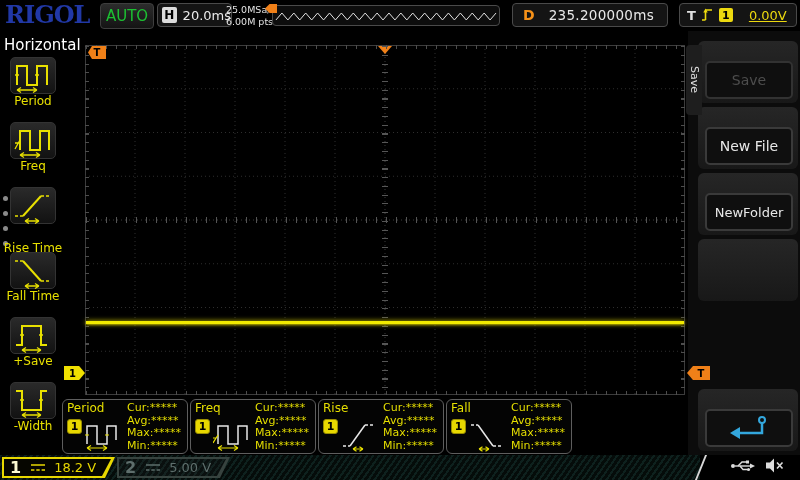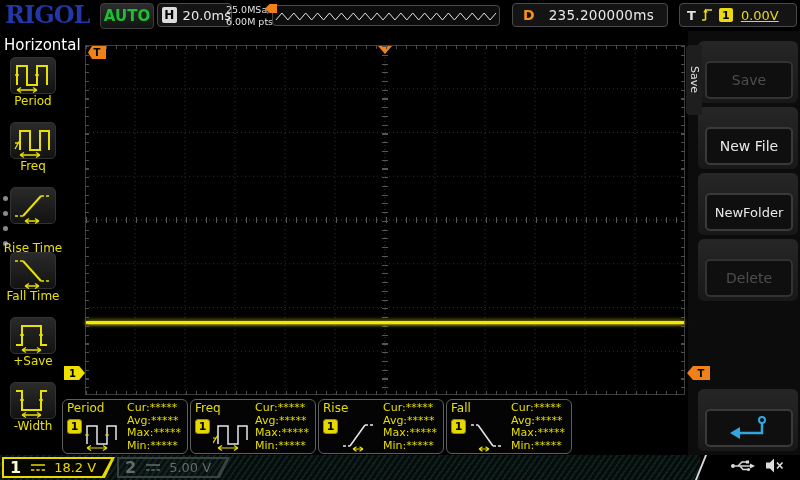--- a/index.html
+++ b/index.html
@@ -5,40 +5,40 @@
   html,body{margin:0;padding:0;background:#000;}
   #screen{position:relative;width:800px;height:480px;background:#000;overflow:hidden;
           font-family:"DejaVu Sans","Liberation Sans",sans-serif;-webkit-font-smoothing:none;}
 
   
   .topbar{position:absolute;left:0;top:0;width:764px;height:31px;background:#000;}
   .logo{position:absolute;left:5px;top:0px;font-family:"DejaVu Serif","Liberation Serif",serif;
         font-weight:bold;font-size:24px;letter-spacing:-1px;color:#2138a6;}
   .auto-btn{position:absolute;left:100px;top:3px;width:52px;height:24px;border-radius:4px;
         background:linear-gradient(#2c2c2c,#141414);border:1px solid #3e3e3e;
-        color:#1cc132;font-weight:bold;font-size:15px;display:flex;align-items:center;justify-content:center;}
+        color:#1cc132;font-weight:normal;font-size:15px;display:flex;align-items:center;justify-content:center;}
   .tb-box{position:absolute;top:3px;height:24px;background:#141414;border:1px solid #4a4a4a;
         border-radius:4px;display:flex;align-items:center;box-sizing:border-box;}
   .h-box{left:157px;width:75px;}
   .h-badge{width:16px;height:16px;margin-left:4px;background:#dcdcdc;color:#000;border-radius:2px;
         font-weight:bold;font-size:12px;display:flex;align-items:center;justify-content:center;}
   .h-val{color:#eaeaea;font-size:13px;margin-left:6px;}
   .acq{position:absolute;left:226px;top:4px;color:#e3e3e3;font-size:9.5px;line-height:11.5px;white-space:nowrap;}
   .preview{left:272px;width:228px;top:5px;height:21px;background:#0d0d0d;}
   .pv-marker{position:absolute;left:265px;top:4px;width:12px;height:9px;background:#f08018;
         clip-path:polygon(38% 0,100% 0,100% 100%,38% 100%,0 50%);z-index:3;}
   .d-box{left:512px;width:156px;}
   .d-label{color:#f59118;font-weight:bold;font-size:14px;margin-left:10px;}
   .d-val{color:#e9e9e9;font-size:13.5px;margin-left:14px;letter-spacing:.3px;}
   .t-box{left:679px;width:118px;}
   .t-label{color:#e0e0e0;font-weight:bold;font-size:13px;margin-left:7px;}
   .ch-badge{width:14px;height:14px;background:#ecd90f;color:#000;border-radius:2px;font-weight:bold;
         font-size:11px;display:flex;align-items:center;justify-content:center;}
   .t-box .ch-badge{margin-left:6px;}
-  .t-val{color:#ecd90f;font-size:13px;margin-left:8px;text-decoration:underline;}
+  .t-val{color:#ecd90f;font-size:13px;margin-left:16px;text-decoration:underline;}
 
   
   .sidebar-title{position:absolute;left:4px;top:36px;color:#fff;font-size:15px;}
   .sb-btn{position:absolute;left:10px;width:46px;height:37px;border-radius:5px;
         background:linear-gradient(#2a2a2a,#121212);border:1px solid #333;box-sizing:border-box;
         display:flex;align-items:center;justify-content:center;}
   .sb-label{position:absolute;left:0px;width:66px;text-align:center;color:#e8e000;font-size:12px;}
   .page-dots{position:absolute;left:3px;top:196px;display:flex;flex-direction:column;gap:10px;}
   .page-dots i{width:5px;height:5px;border-radius:50%;background:#8a8a8a;}
 
@@ -269,21 +269,20 @@
   <div class="menu-tile" style="top:41px"></div>
   <div class="menu-btn disabled" style="top:61px">Save</div>
 
   <div class="menu-tile" style="top:107px"></div>
   <div class="menu-btn" style="top:127px">New File</div>
 
   <div class="menu-tile" style="top:173px"></div>
   <div class="menu-btn" style="top:193px;font-size:13px">NewFolder</div>
 
   <div class="menu-tile" style="top:239px"></div>
-  <div class="menu-btn disabled" style="top:259px">Delete</div>
 
   <div class="menu-tile" style="top:389px"></div>
   <div class="menu-btn" style="top:409px">
     <svg width="44" height="28" viewBox="0 0 44 28">
       <circle cx="35" cy="6" r="3" fill="none" stroke="#33a7dd" stroke-width="2"></circle>
       <path d="M35,9 V19 H12" fill="none" stroke="#33a7dd" stroke-width="2.5"></path>
       <polygon points="13,13 13,25 3,19" fill="#33a7dd"></polygon>
     </svg>
   </div>
 

